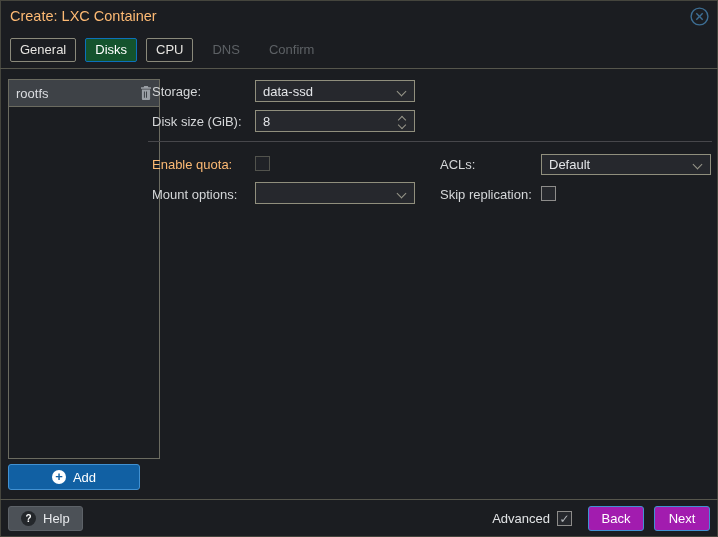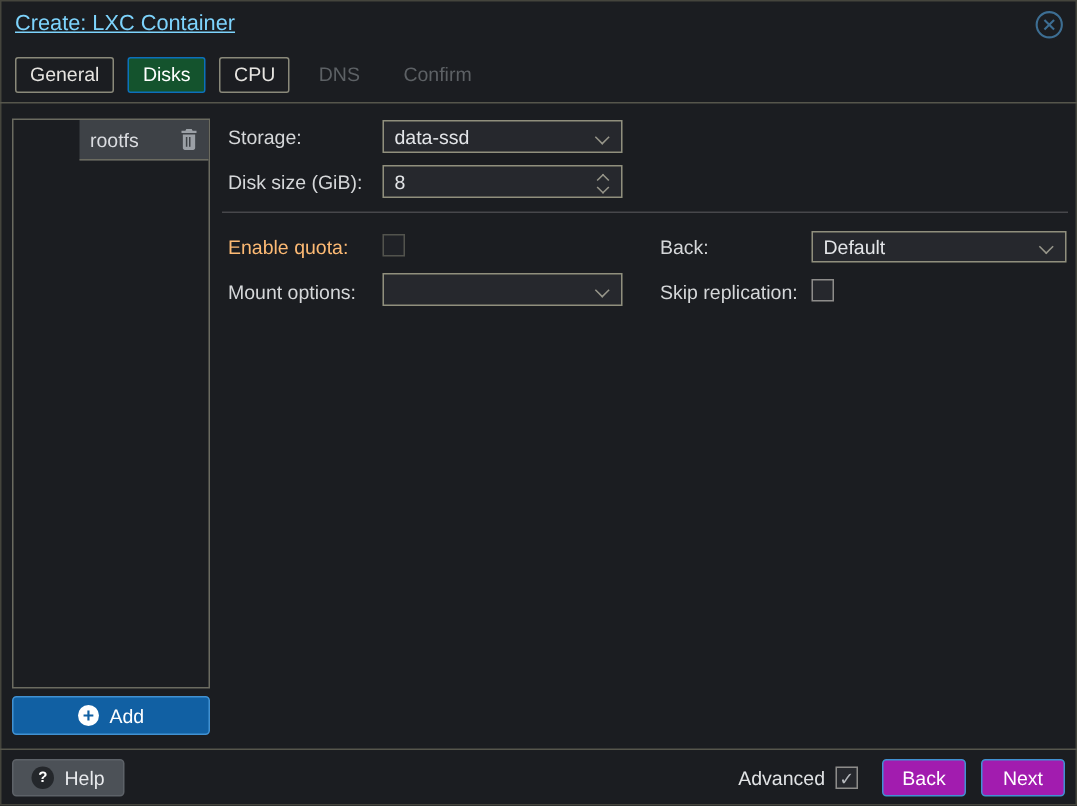--- a/index.html
+++ b/index.html
@@ -3,39 +3,39 @@
 <meta charset="utf-8">
 <style>
   * { margin:0; padding:0; box-sizing:border-box; font-family:"Liberation Sans","DejaVu Sans",sans-serif; }
   html,body { width:718px; height:537px; }
   body {
     position:relative; background:#1b1d21; overflow:hidden;
     box-shadow: inset 0 0 0 1px #45453d;
   }
   
   .title {
-    position:absolute; left:10px; top:8px; font-size:14.5px; color:#7dd3fc;text-decoration:underline;
+    position:absolute; left:10px; top:8px; font-size:14.5px; color:#fdba74;
   }
   .close-btn { position:absolute; right:9px; top:7px; width:19px; height:19px; cursor:pointer; }
   
   .tabbar { position:absolute; left:10px; top:38px; display:flex; align-items:center; gap:9px; }
   .tab {
     height:24px; line-height:22px; padding:0 9px; font-size:13px; border-radius:2px;
     border:1px solid transparent; color:#e6e4e0; white-space:nowrap;
   }
   .tab.enabled { border-color:#8a897a; cursor:pointer; }
   .tab.active  { background:#14532d; border-color:#0c70bb; color:#ffffff; cursor:pointer; }
   .tab.disabled { color:#5d6165; }
   .hsep { position:absolute; left:0; width:718px; height:1px; background:#56564c; }
   .hsep.top { top:68px; }
   .hsep.bottom { top:499px; }
   
   .sidebar {
-    position:absolute; left:8px; top:79px; width:132px; height:380px;
-    border:1px solid #6b6b60; background:#1b1d21;padding-left:44px;
+    position:absolute; left:8px; top:79px; width:152px; height:380px;
+    border:1px solid #6b6b60; background:#1b1d21;
   }
   .list-item {
     display:flex; align-items:center; height:27px; padding:0 7px;
     background:#3e4247; border-bottom:1px solid #6b6b60;
     color:#dadce0; font-size:13px; cursor:pointer;
   }
   .list-item .lbl { flex:1; }
   .trash { width:12px; height:14px; cursor:pointer; flex:none; }
   .add-btn {
     position:absolute; left:8px; top:464px; width:132px; height:26px;
@@ -142,21 +142,21 @@
     <span class="spin up"></span>
     <span class="spin down"></span>
   </span>
 </div>
 
 <div class="form-sep"></div>
 
 <div class="flabel dim" style="left:152px; top:157px;">Enable quota:</div>
 <div class="checkbox disabled" style="left:255px; top:156px;"></div>
 
-<div class="flabel" style="left:440px; top:157px;">Back:</div>
+<div class="flabel" style="left:440px; top:157px;">ACLs:</div>
 <div class="field" style="left:541px; top:154px; width:170px; height:21px;">
   <span>Default</span>
   <span class="chev" style="top:6px;"></span>
 </div>
 
 <div class="flabel" style="left:152px; top:187px;">Mount options:</div>
 <div class="field" style="left:255px; top:182px; width:160px;">
   <span></span>
   <span class="chev"></span>
 </div>

